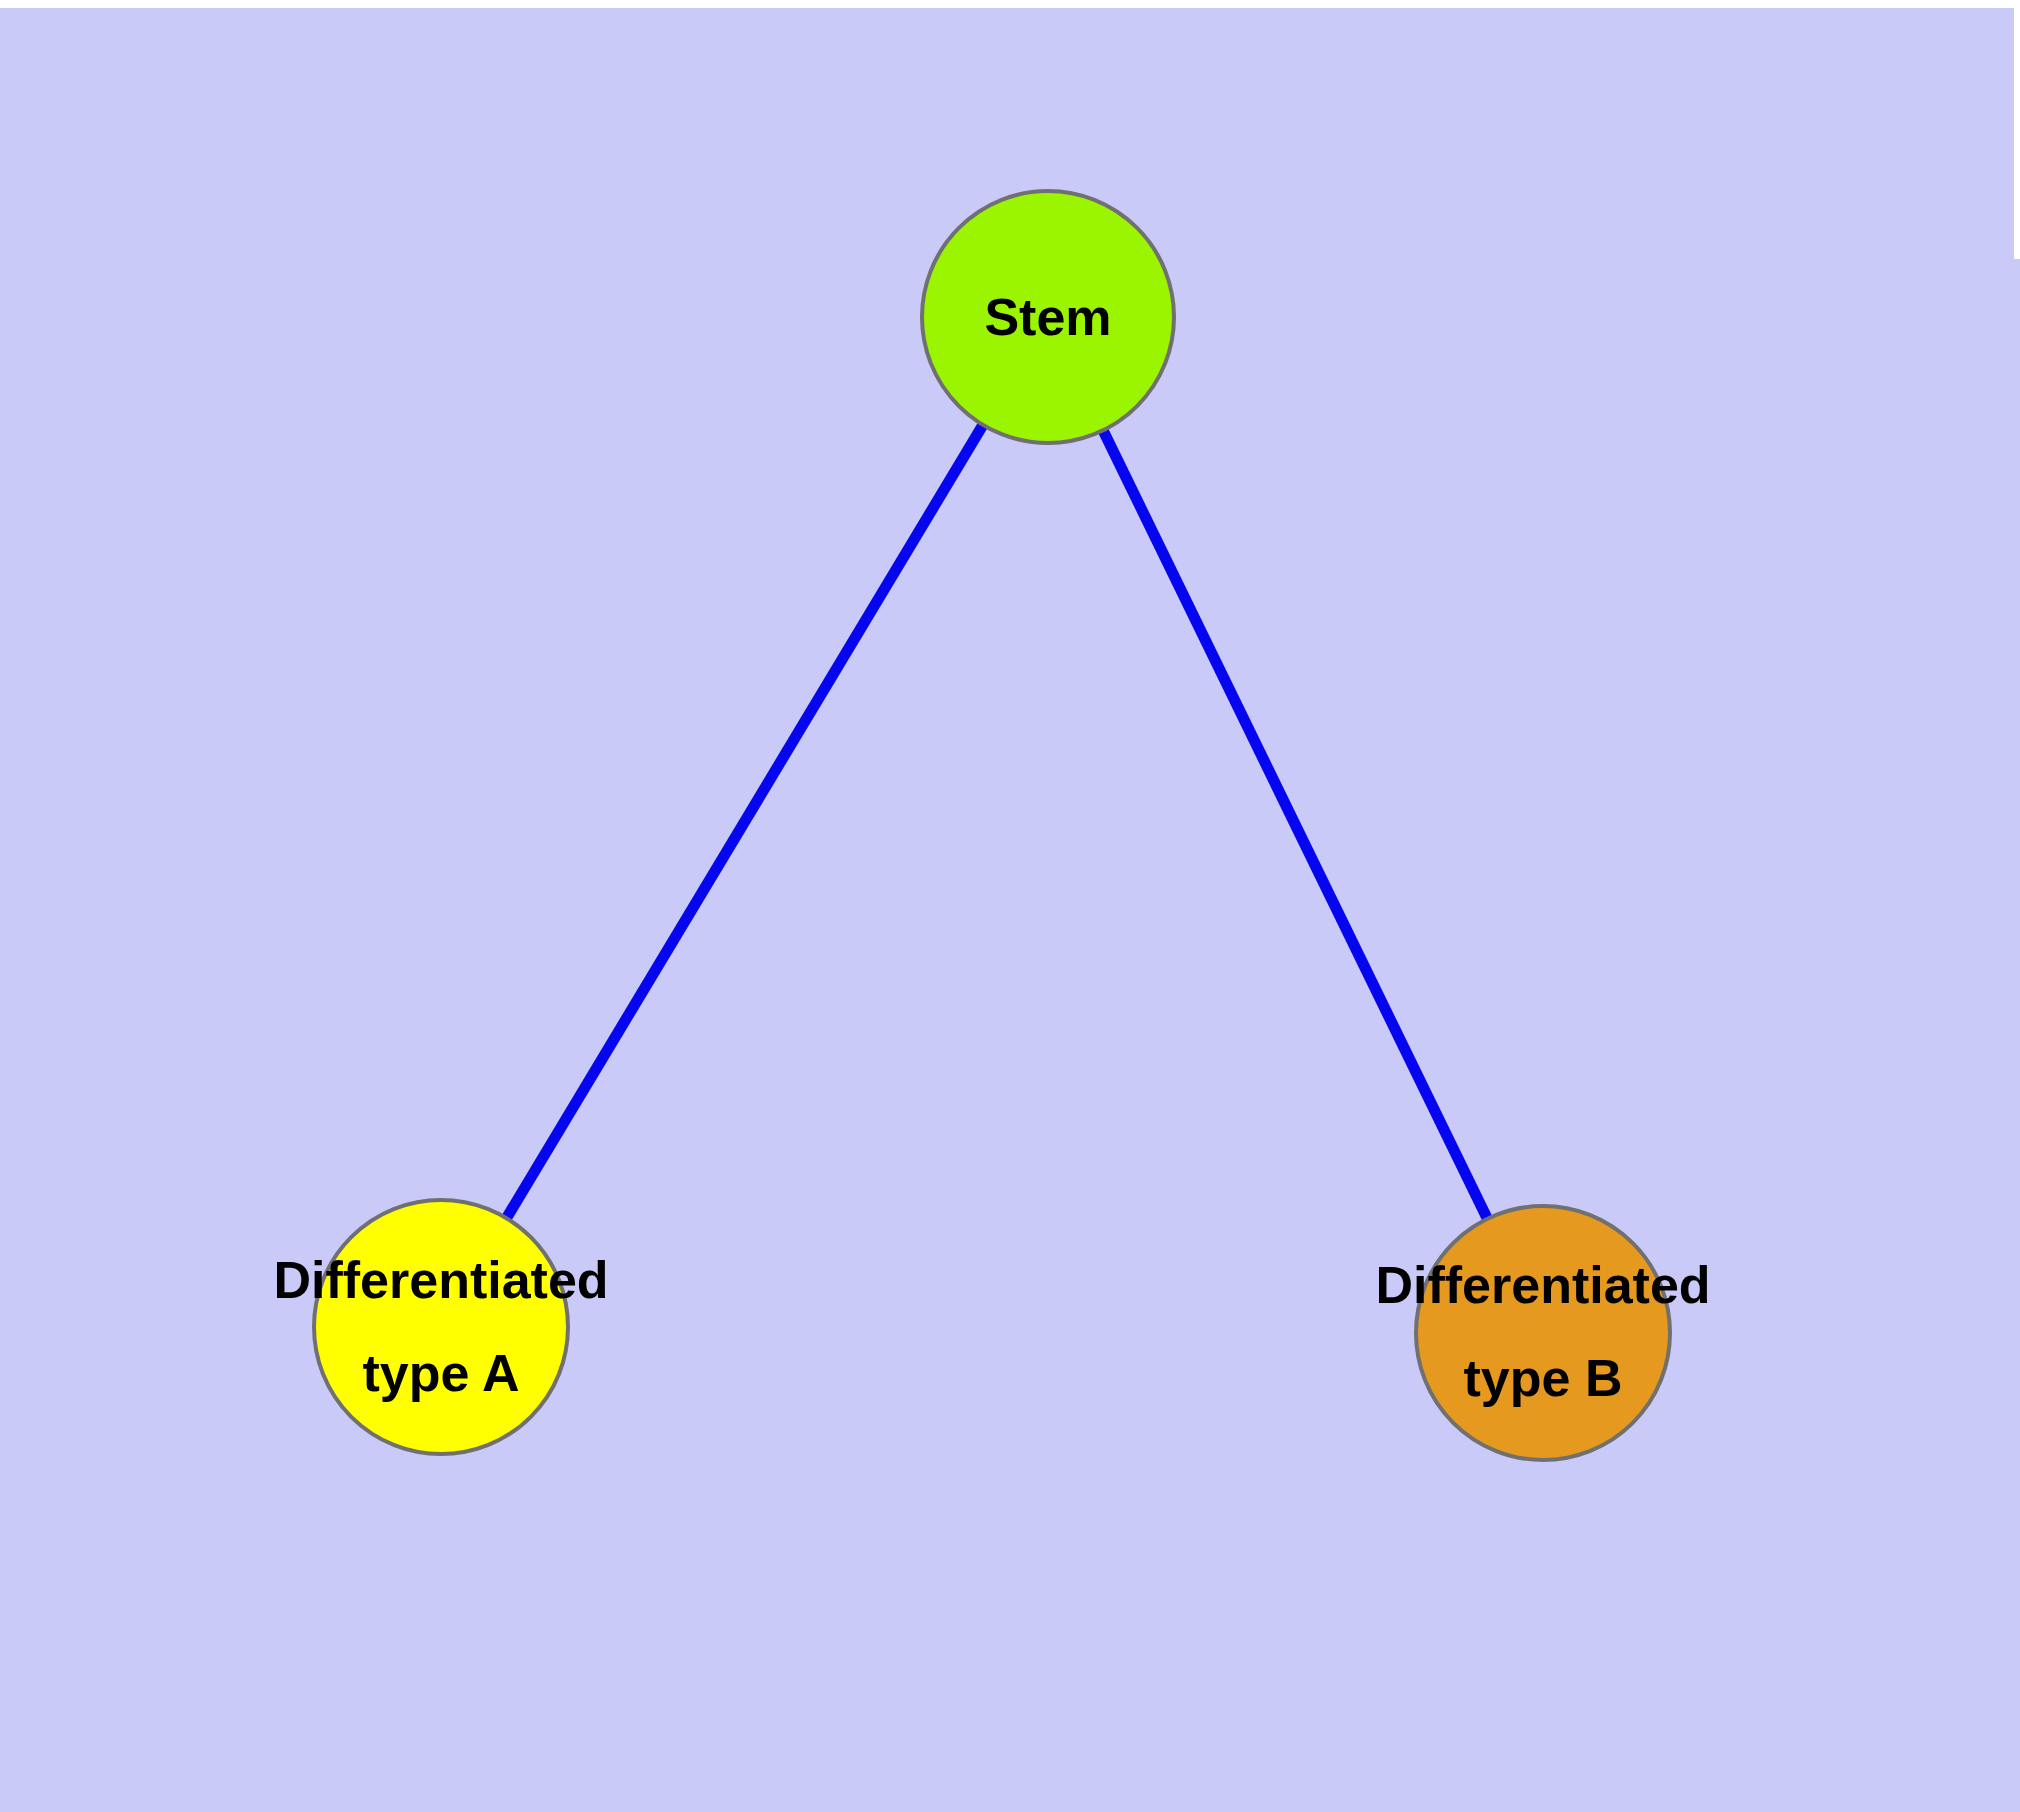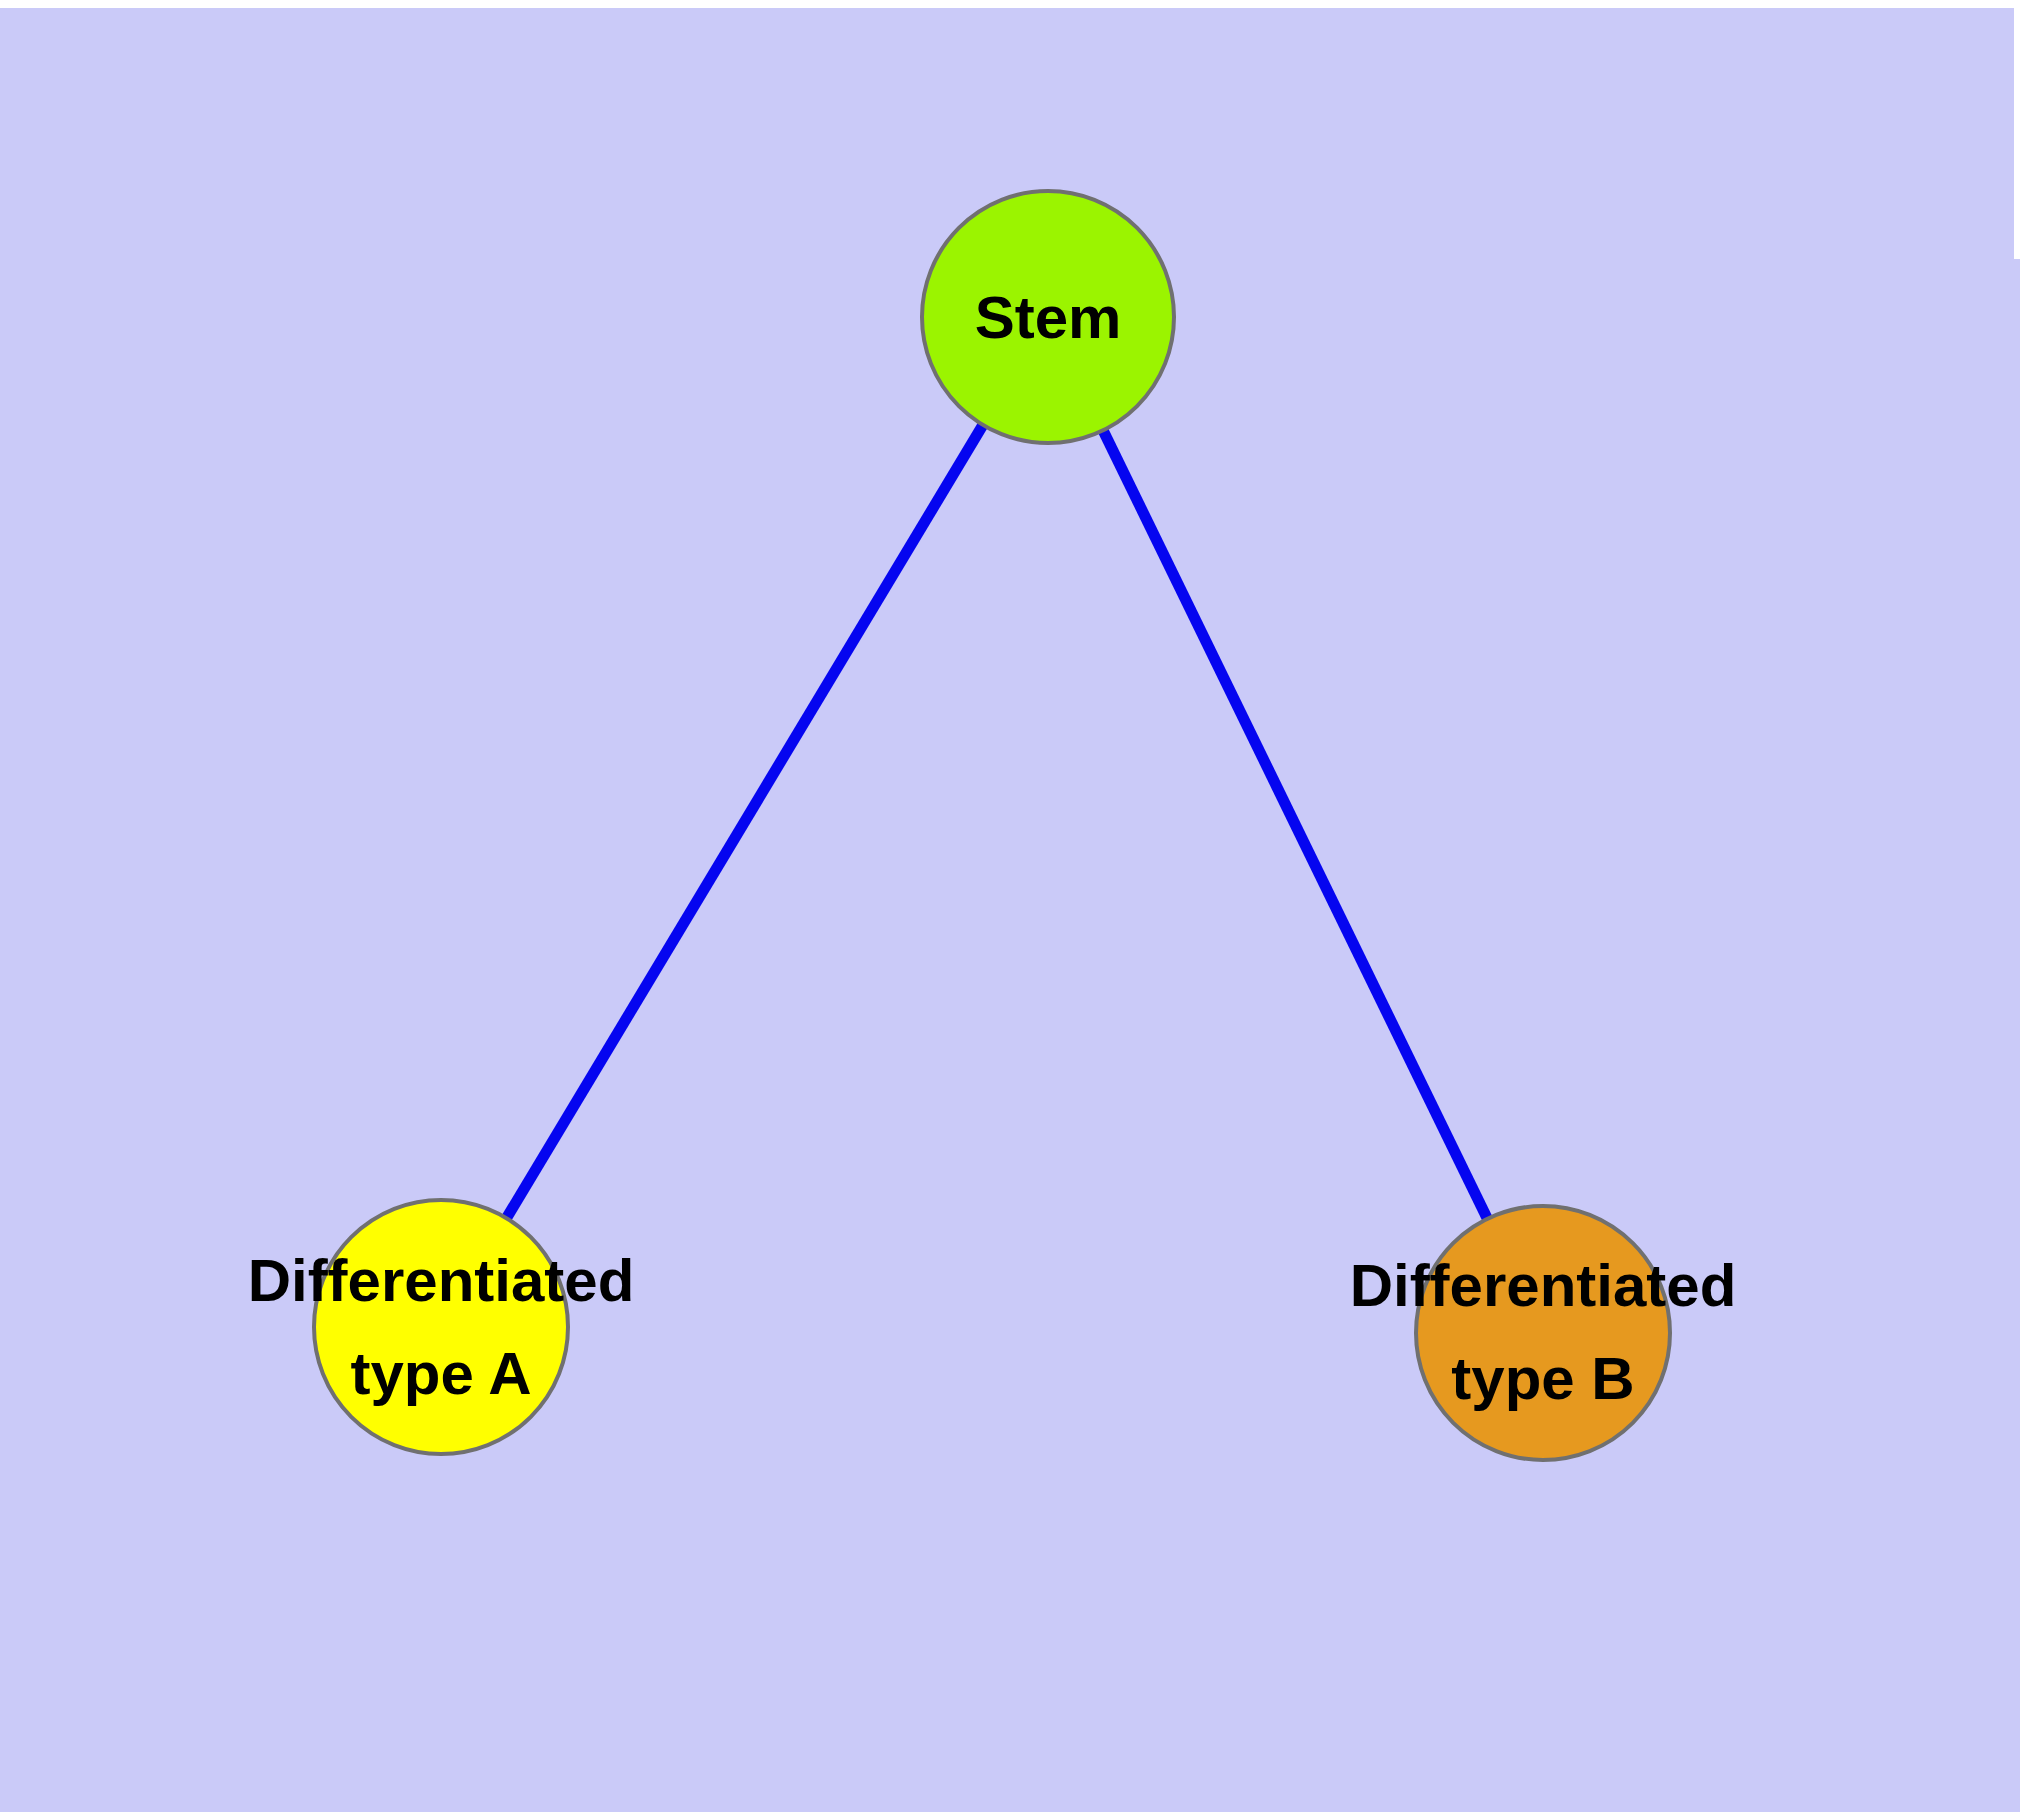--- a/index.html
+++ b/index.html
@@ -37,21 +37,21 @@
     box-sizing: border-box;
     border-radius: 50%;
     border: 4.2px solid #707070; 
   }
   .node.stem   { left: 920px; top: 189px;  width: 256px; height: 256px; }
   .node.type-a { left: 312px;  top: 1198px; width: 258px; height: 258px; }
   .node.type-b { left: 1414px; top: 1204px; width: 258px; height: 258px; }
   .label {
     position: absolute;
     transform: translate(-50%, -50%);
-    font-size: 60px;
+    font-size: 52px;
     line-height: 93px;
     font-weight: 700;
     color: #000000;
     text-align: center;
     white-space: pre-line;
   }
   .label.stem-label   { left: 1048px; top: 317px; }
   .label.type-a-label { left: 441px;  top: 1327px; }
   .label.type-b-label { left: 1543px; top: 1332px; }
 </style>

